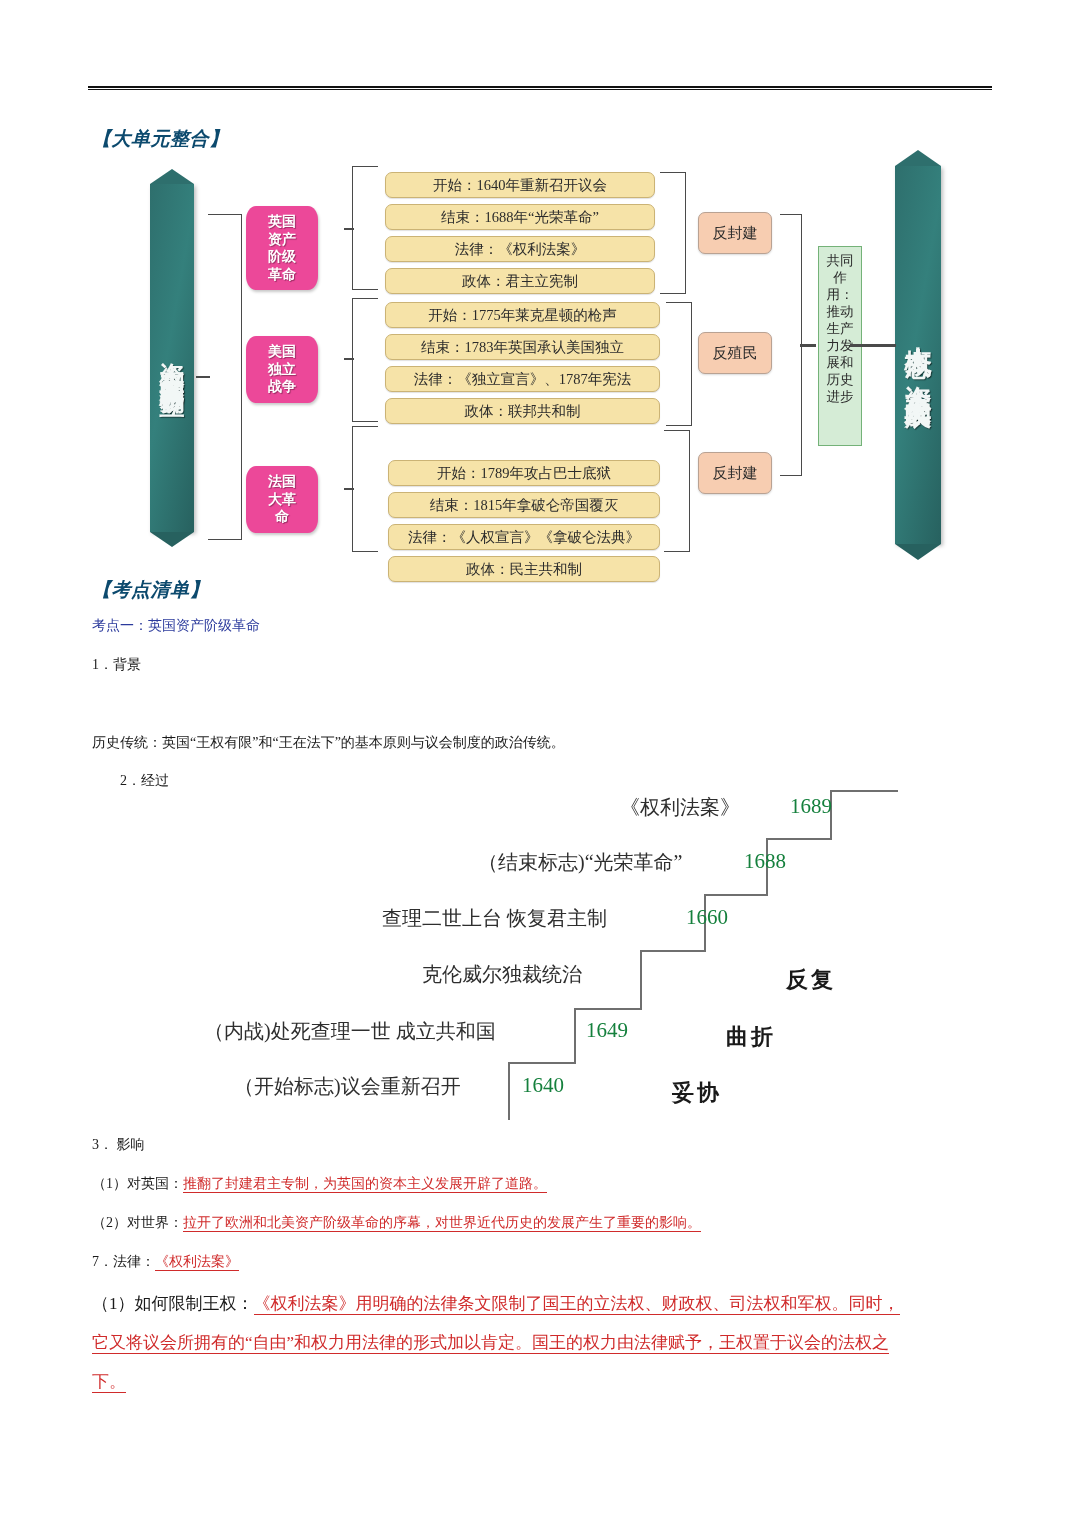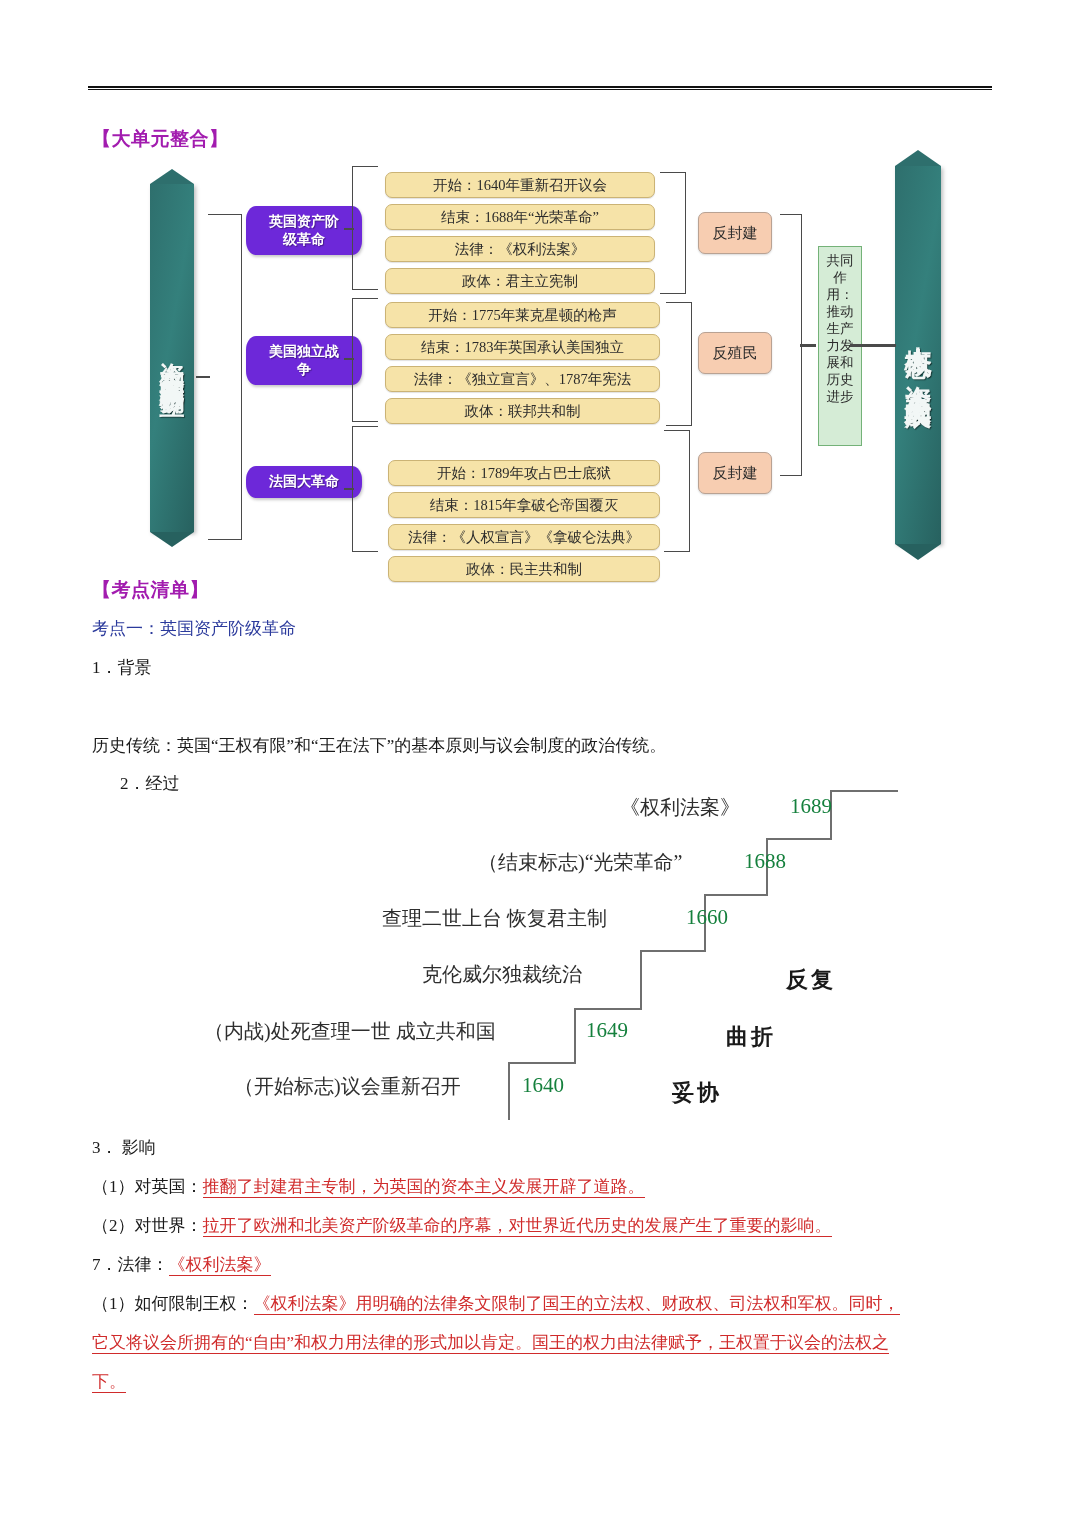--- a/index.html
+++ b/index.html
@@ -34,23 +34,24 @@
     border-bottom: 1px solid #111;
     box-sizing: border-box;
   }
 
   
   .sec-heading {
     position: absolute;
     font-family: "Liberation Sans", "DejaVu Sans", sans-serif;
     font-weight: bold;
     font-size: 19px;
-    color: #a21caf;
+    color: #0c4a6e;
     letter-spacing: 0.5px;
     white-space: nowrap;
+    font-style: italic;
   }
   #heading-unit { left: 92px; top: 126px; }
   #heading-points { left: 92px; top: 577px; }
 
   
   .diagram {
     position: absolute;
     left: 0;
     top: 150px;
     width: 1080px;
@@ -109,22 +110,22 @@
   #banner-right::after {
     bottom: -16px;
     border-left: 23px solid transparent;
     border-right: 23px solid transparent;
     border-top: 16px solid #27615f;
   }
 
   
   .chip {
     position: absolute;
-    width: 116px;
-    background: #6d28d9;
+    width: 72px;
+    background: #ec4899;
     color: #ffffff;
     font-family: "Liberation Serif", "DejaVu Serif", serif;
     font-weight: bold;
     font-size: 14px;
     line-height: 1.25;
     text-align: center;
     padding: 7px 20px;
     box-sizing: border-box;
     border-radius: 10px / 14px;
     text-shadow: 1px 1px 1px rgba(0,0,0,0.35);
@@ -211,21 +212,21 @@
   .stub {
     position: absolute;
     height: 1.6px;
     background: #4a4a4a;
   }
 
   
   .line {
     position: absolute;
     font-family: "Liberation Serif", "DejaVu Serif", serif;
-    font-size: 17px;
+    font-size: 14px;
     color: #1a1a1a;
     white-space: nowrap;
   }
   .line.blue { color: #2b3a9c; }
   .red-u {
     color: #d02b2b;
     border-bottom: 1.4px solid #d02b2b;
     padding-bottom: 1px;
   }
   .lbl { color: #1a1a1a; }

